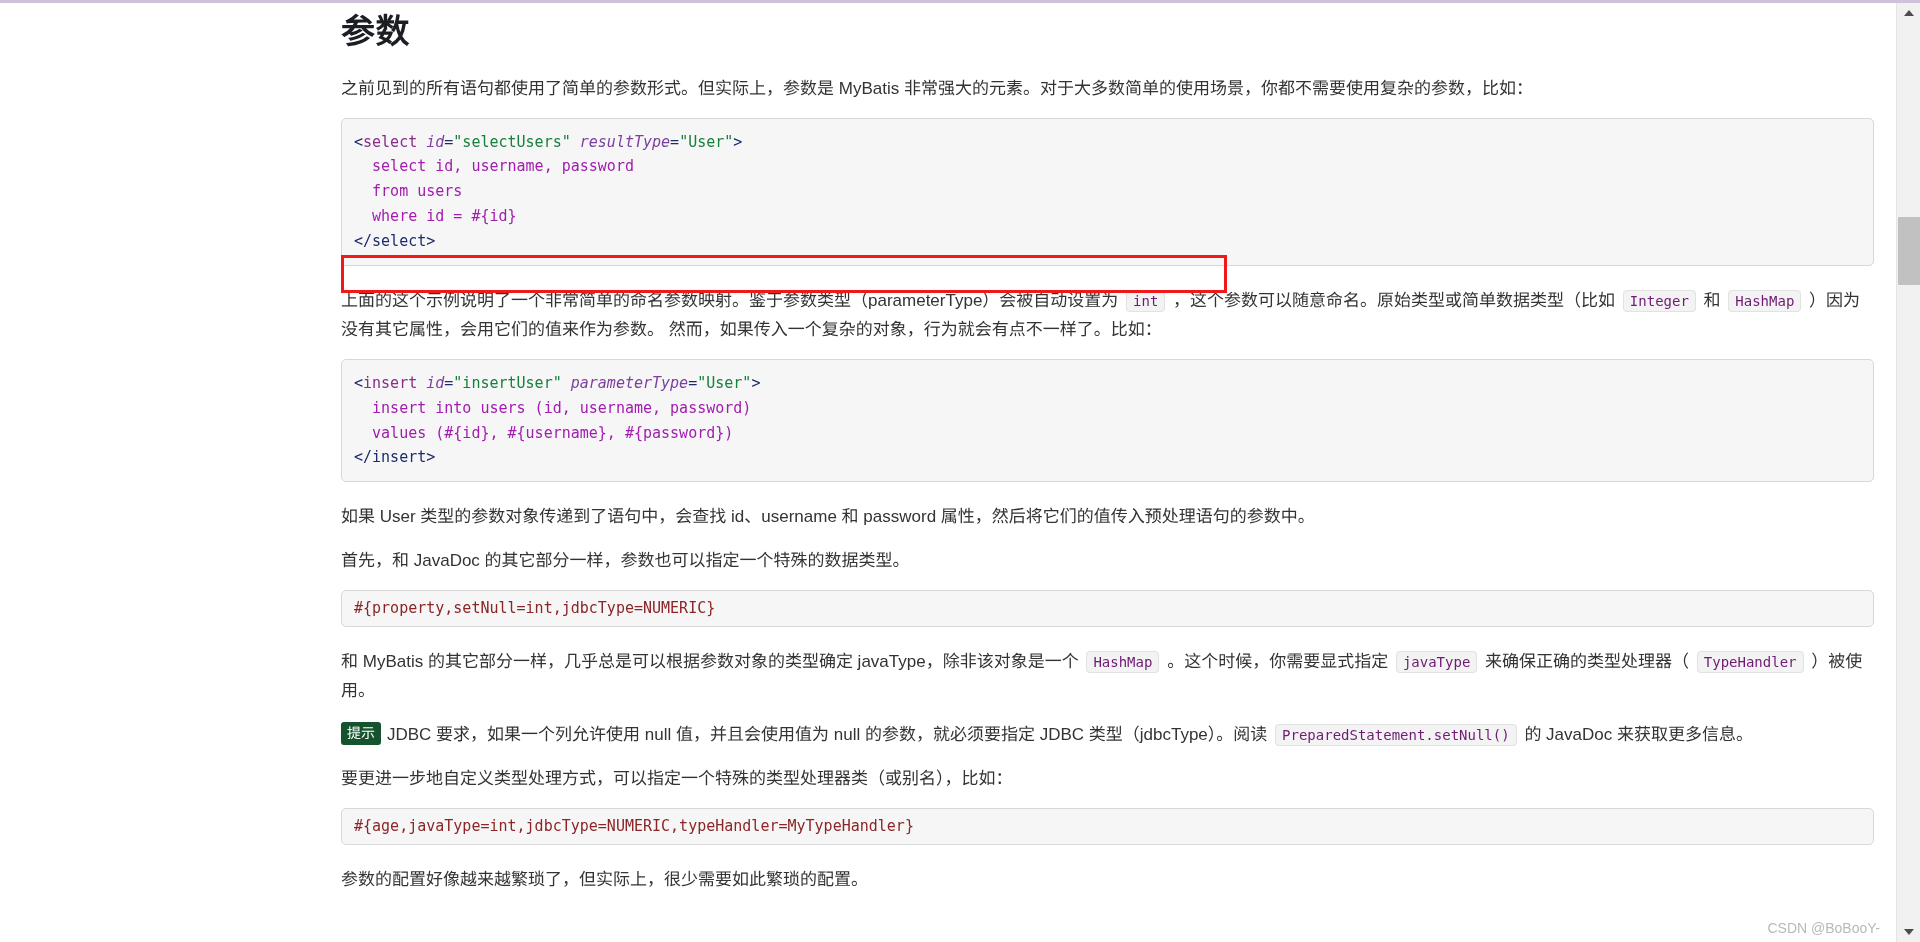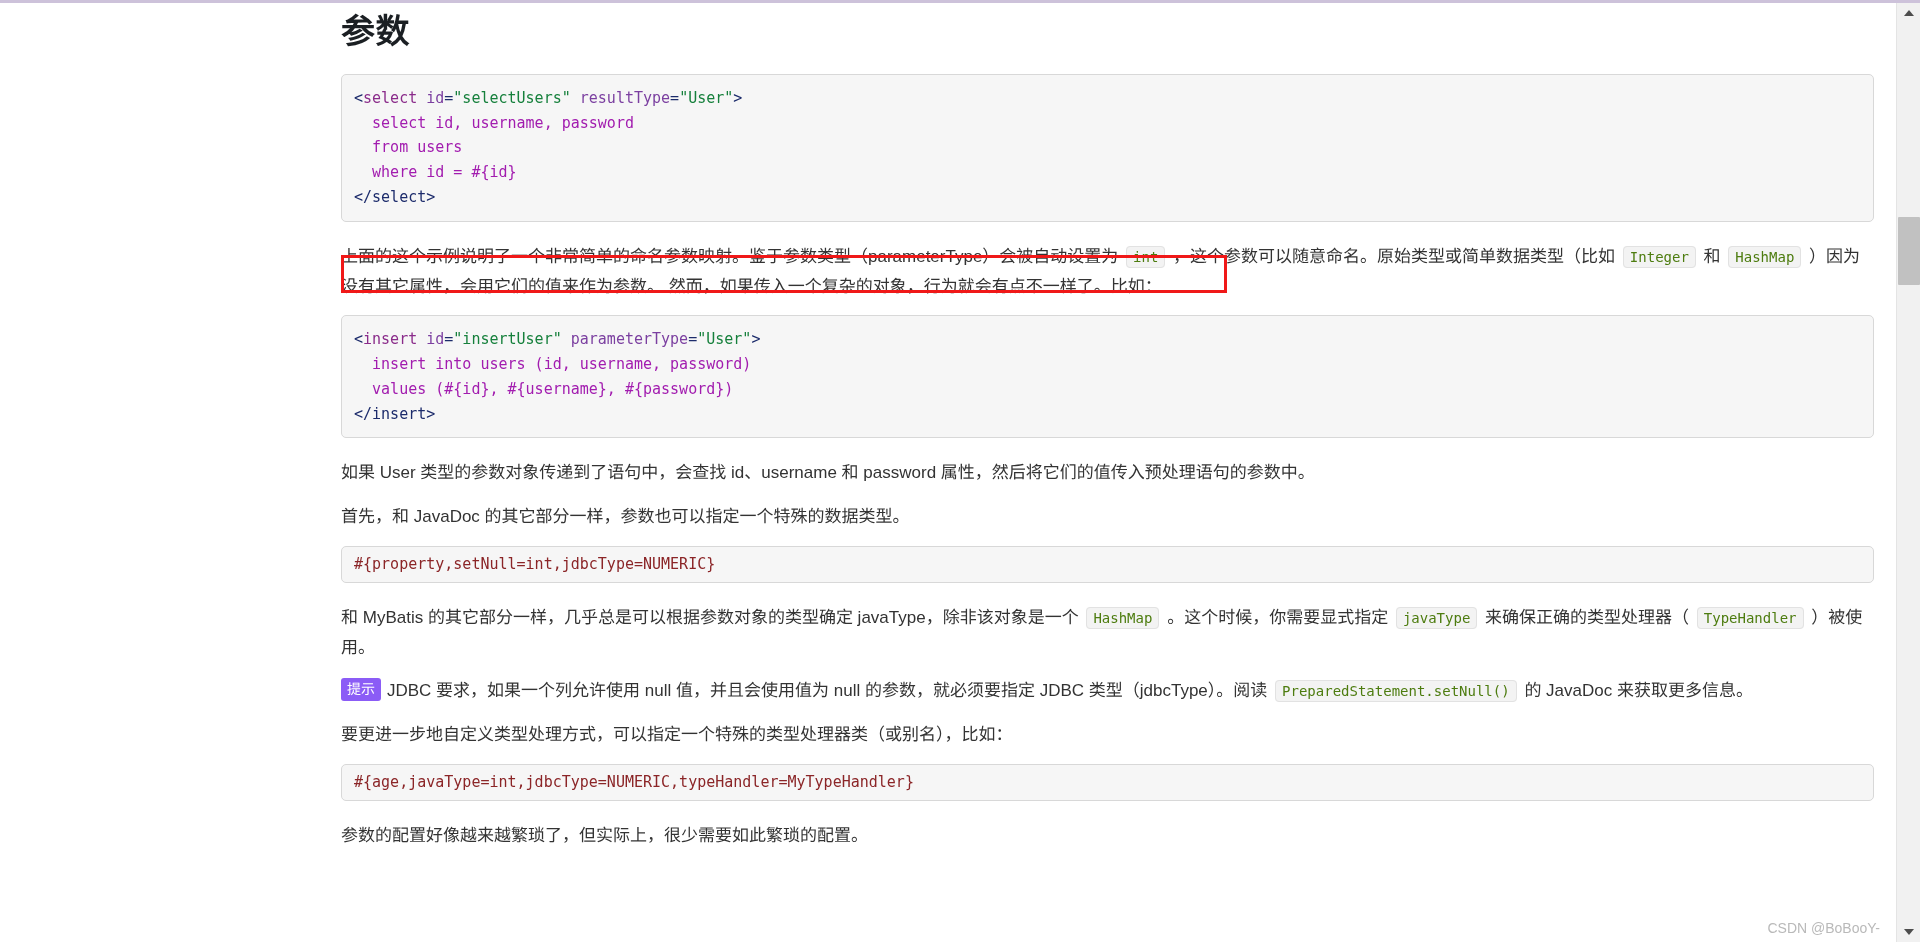--- a/index.html
+++ b/index.html
@@ -76,43 +76,43 @@
   }
   .codeblock.oneline {
     padding: 6px 12px;
     line-height: 23px;
     margin-bottom: 20px;
   }
 
   
   .tok-punct  { color: #1c2b6b; }
   .tok-tag    { color: #8a2b8a; }
-  .tok-attr   { color: #7b3fa0; }
+  .tok-attr   { color: #7b3fa0; font-style: italic; }
   .tok-str    { color: #16803c; }
   .tok-plain  { color: #333333; }
   .tok-sql    { color: #a21caf; }
   .tok-maroon { color: #8b2527; }
 
   
   code.inline {
     font-family: "DejaVu Sans Mono", "Liberation Mono", monospace;
     font-size: 14px;
-    color: #4d7c0f;
+    color: #701a75;
     background: #f3f3f3;
     border: 1px solid #e2e2e2;
     border-radius: 4px;
     padding: 2px 6px;
     margin: 0 3px;
     white-space: nowrap;
   }
 
   
   .tip-badge {
     display: inline-block;
-    background: #8b5cf6;
+    background: #14532d;
     color: #ffffff;
     font-size: 14px;
     line-height: 1.45;
     padding: 1px 6px;
     border-radius: 3px;
     margin-right: 6px;
     vertical-align: 2px;
     font-family: "Liberation Sans", sans-serif;
   }
 
@@ -190,20 +190,21 @@
 </head>
 <body>
 
 <div id="top-border"></div>
 
 <div id="doc-root">
   <div id="content-column">
 
     <h1 class="page-title">参数</h1>
 
+    <p class="para">之前见到的所有语句都使用了简单的参数形式。但实际上，参数是 MyBatis 非常强大的元素。对于大多数简单的使用场景，你都不需要使用复杂的参数，比如：</p>
 
     <pre class="codeblock" id="cb-select"><span class="tok-punct">&lt;</span><span class="tok-tag">select</span><span class="tok-plain"> </span><span class="tok-attr">id</span><span class="tok-punct">=</span><span class="tok-str">"selectUsers"</span><span class="tok-plain"> </span><span class="tok-attr">resultType</span><span class="tok-punct">=</span><span class="tok-str">"User"</span><span class="tok-punct">&gt;</span>
 <span class="tok-sql">  select id, username, password</span>
 <span class="tok-sql">  from users</span>
 <span class="tok-sql">  where id = #{id}</span>
 <span class="tok-punct">&lt;/</span><span class="tok-punct">select</span><span class="tok-punct">&gt;</span></pre>
 
     <p class="para">
       <span>上面的这个示例说明了一个非常简单的命名参数映射。鉴于参数类型（parameterType）会被自动设置为</span>
       <code class="inline">int</code>

